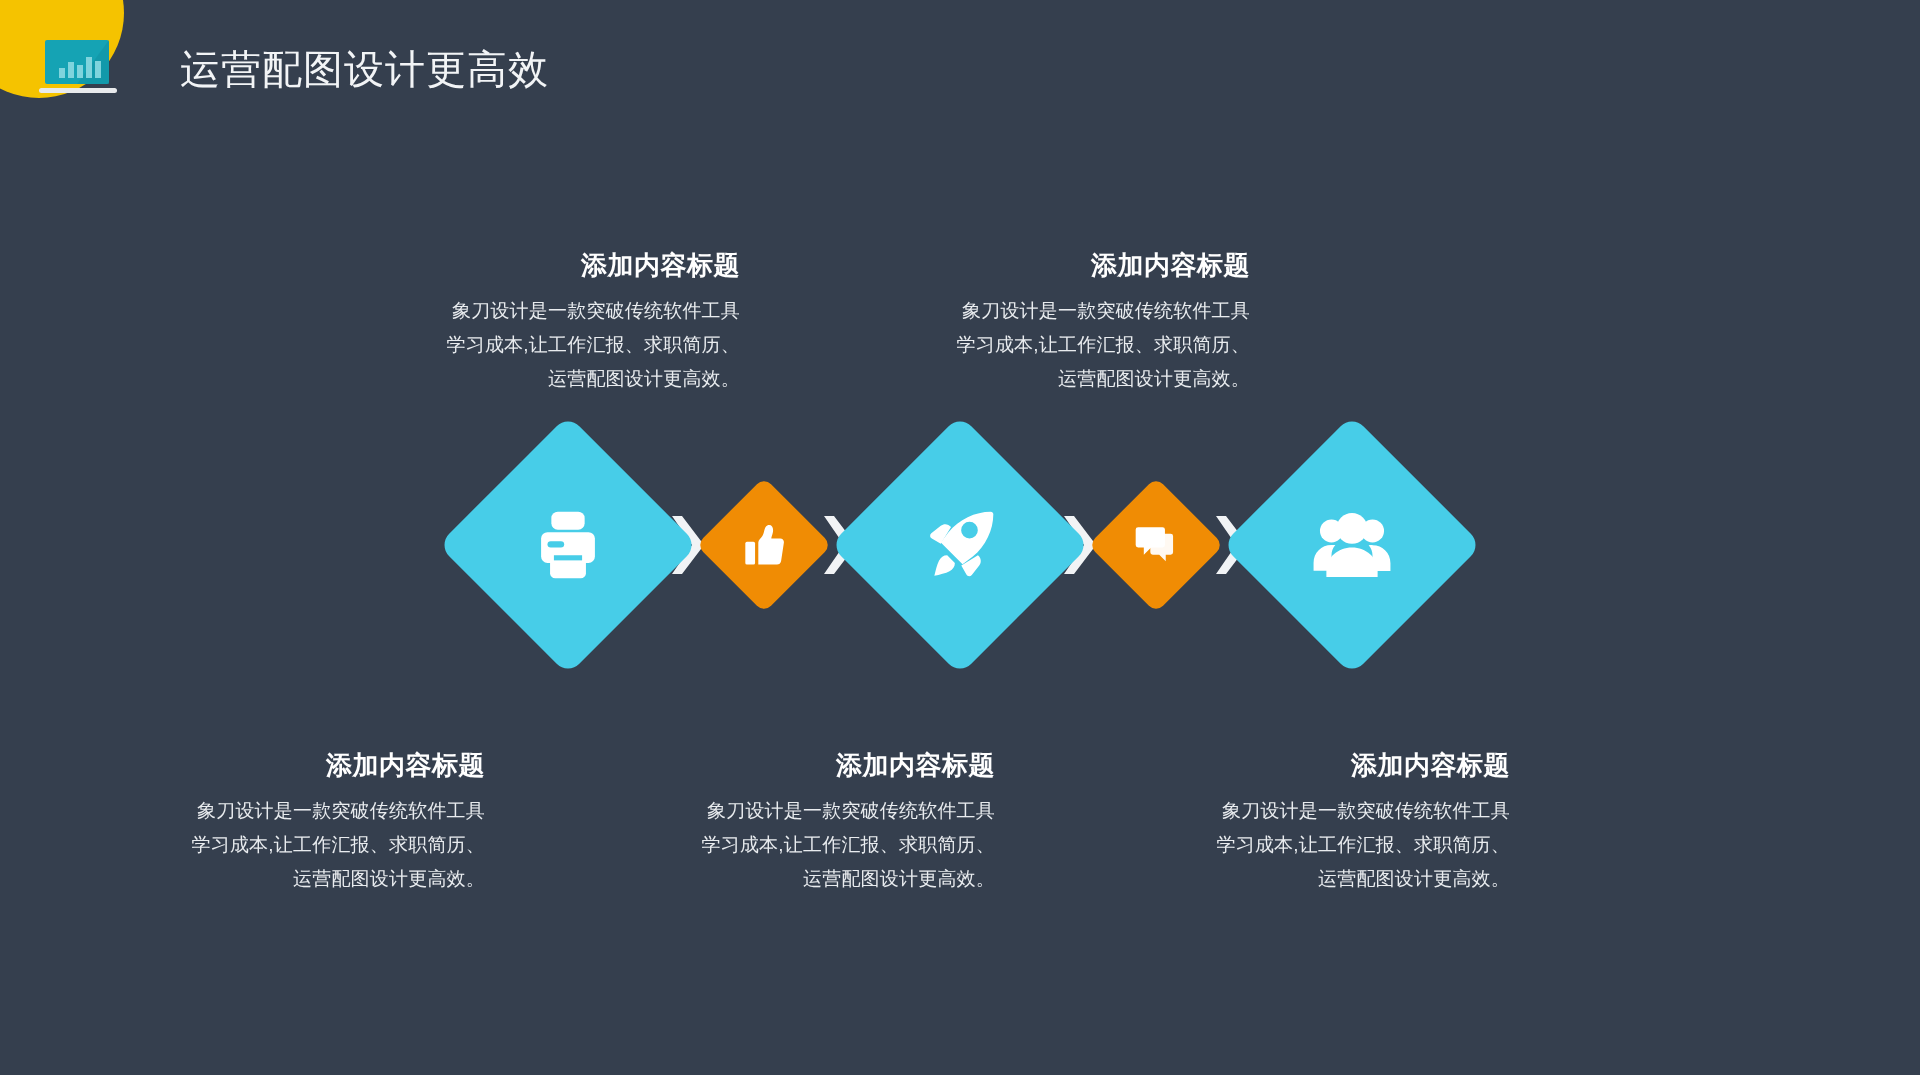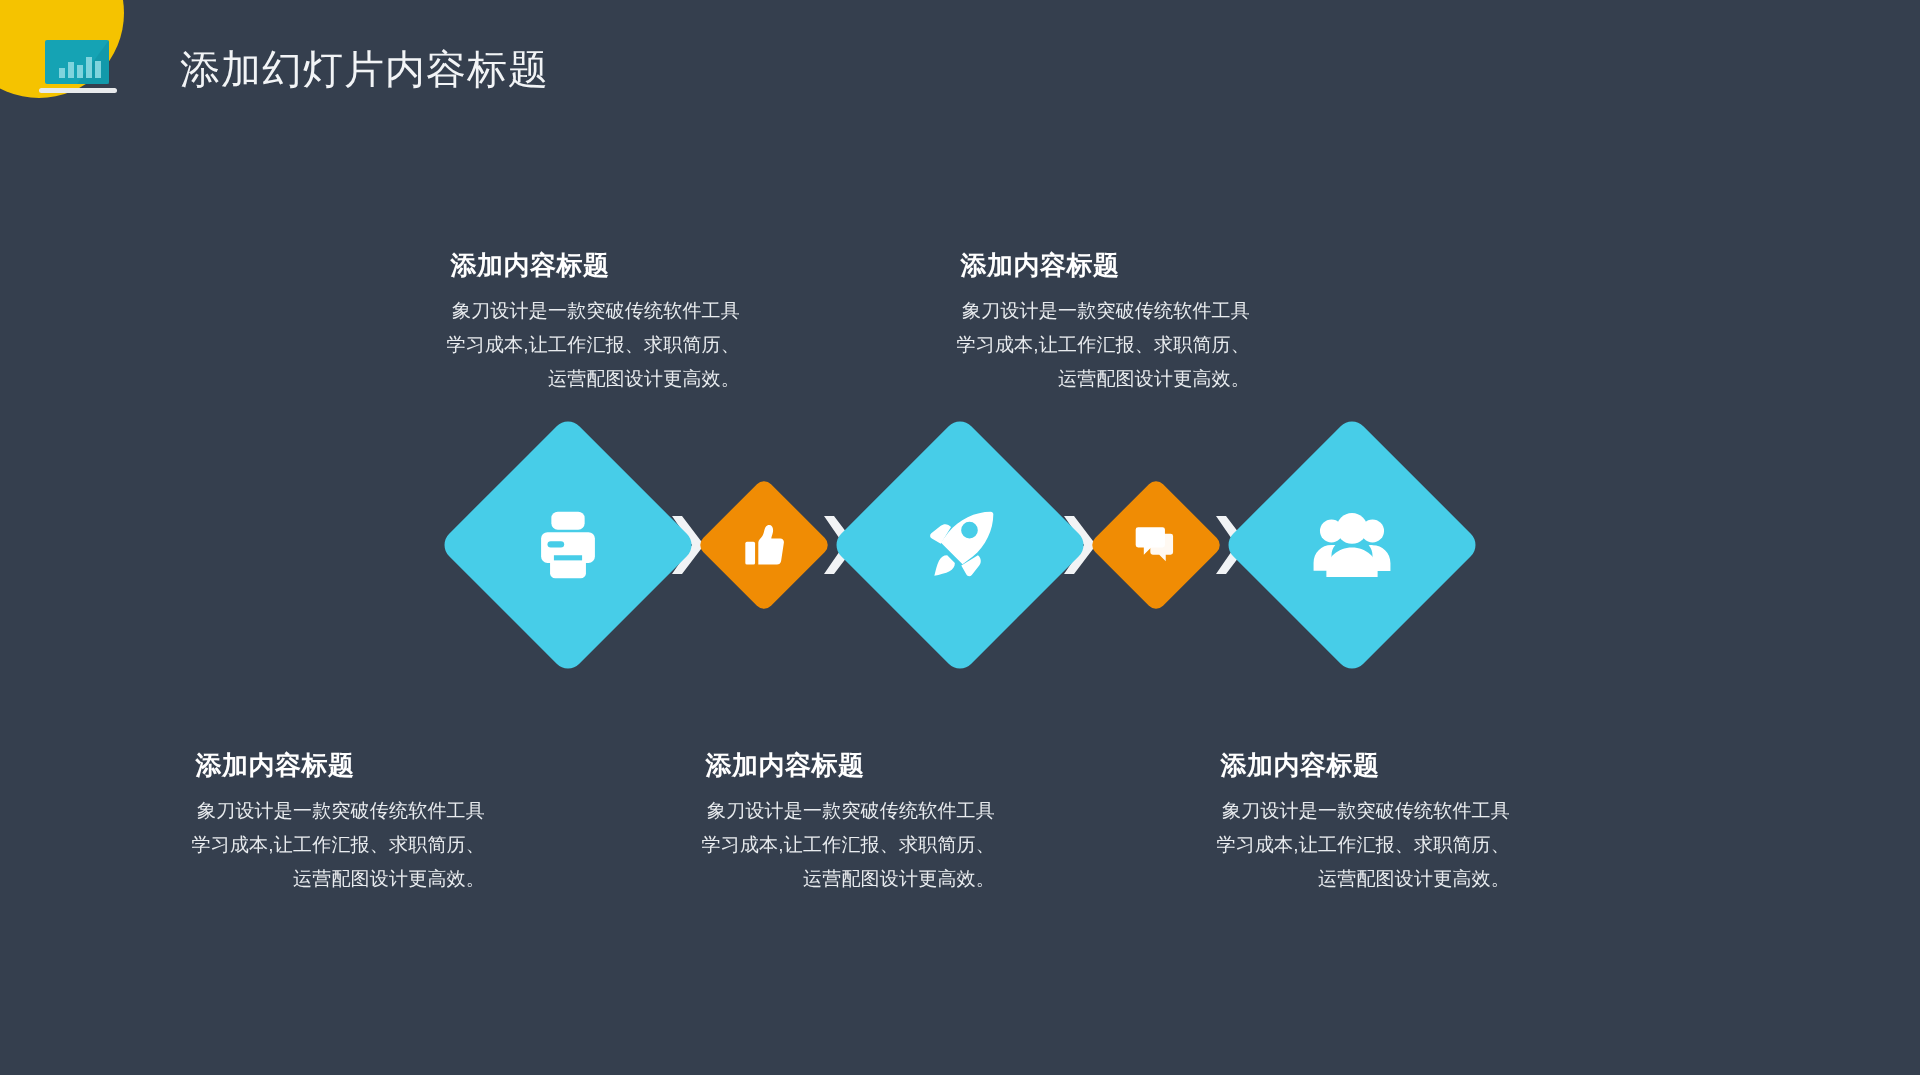--- a/index.html
+++ b/index.html
@@ -104,20 +104,21 @@
     width: 420px;
     text-align: center;
   }
   .tblock .t-title {
     font-size: 26px;
     font-weight: bold;
     color: #ffffff;
     line-height: 34px;
     margin-bottom: 12px;
     letter-spacing: 0.5px;
+    text-align: right;
   }
   .tblock .t-body {
     font-size: 19px;
     line-height: 34px;
     color: #e9ecef;
     letter-spacing: 0.2px;
     text-align: right;
   }
 
   
@@ -141,21 +142,21 @@
       <path d="M72 2 L72 46 L40 46 Z" fill="#0f8e9e" opacity="0.45"></path>
       <rect x="22" y="30" width="6" height="10" fill="#7fd4dd"></rect>
       <rect x="31" y="24" width="6" height="16" fill="#7fd4dd"></rect>
       <rect x="40" y="27" width="6" height="13" fill="#7fd4dd"></rect>
       <rect x="49" y="19" width="6" height="21" fill="#7fd4dd"></rect>
       <rect x="58" y="23" width="6" height="17" fill="#7fd4dd"></rect>
       <rect x="2" y="50" width="78" height="5" rx="2.5" fill="#e8eaec"></rect>
     </svg>
   </div>
 
-  <div class="slide-title">添加幻灯片内容标题</div>
+  <div class="slide-title">运营配图设计更高效</div>
 
   <div class="flow">
 
     <div class="node">
       <div class="diamond big">
         <span class="glyph">
           <svg viewBox="0 0 64 64" xmlns="http://www.w3.org/2000/svg" fill="#ffffff">
             <rect x="19" y="6" width="26" height="14" rx="5"></rect>
             <rect x="11" y="22" width="42" height="24" rx="5"></rect>
             <rect x="16" y="29" width="13" height="5" rx="2.5" fill="#47cde8"></rect>

